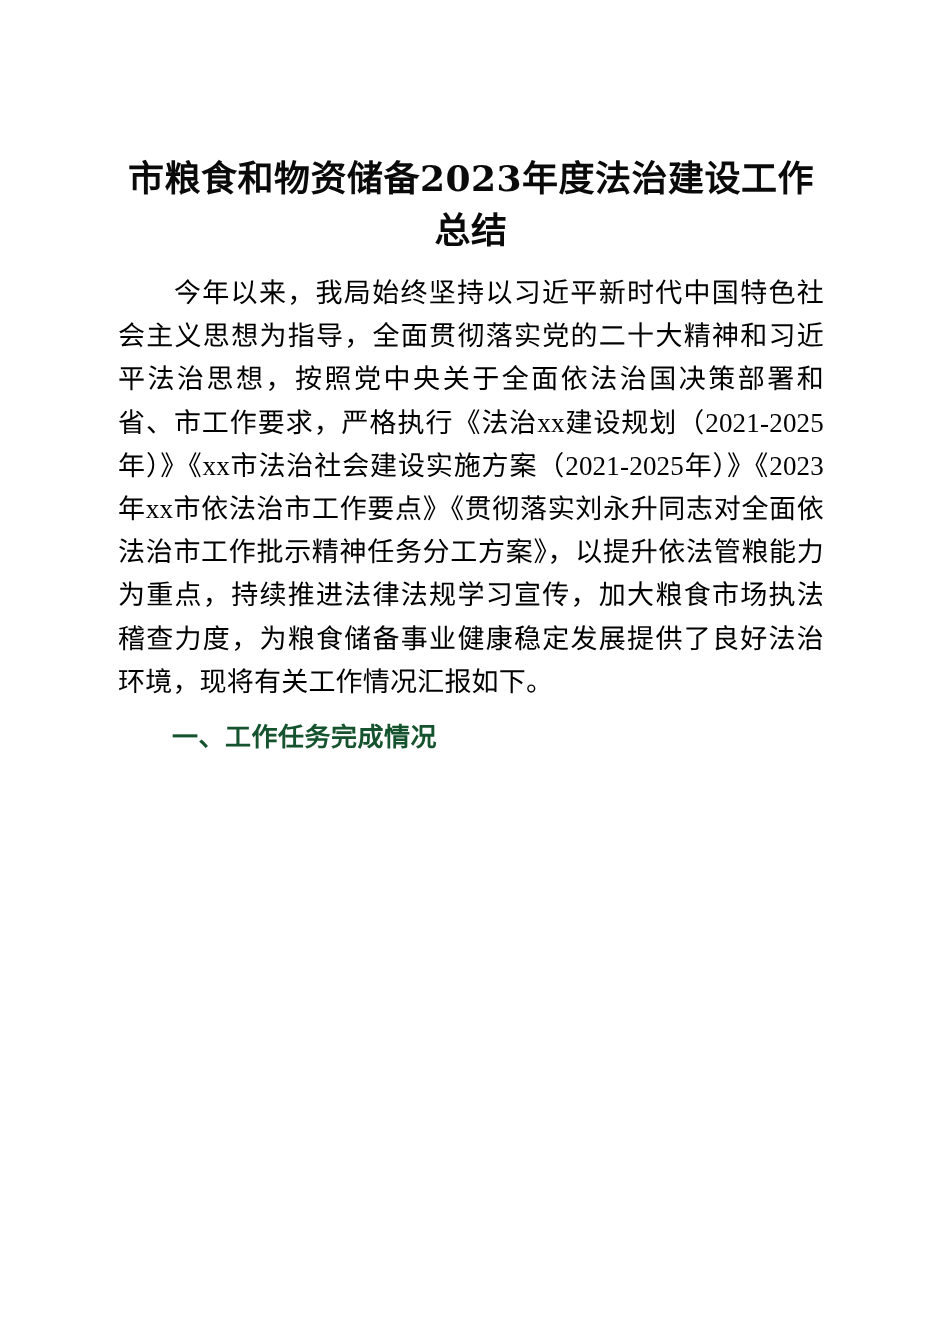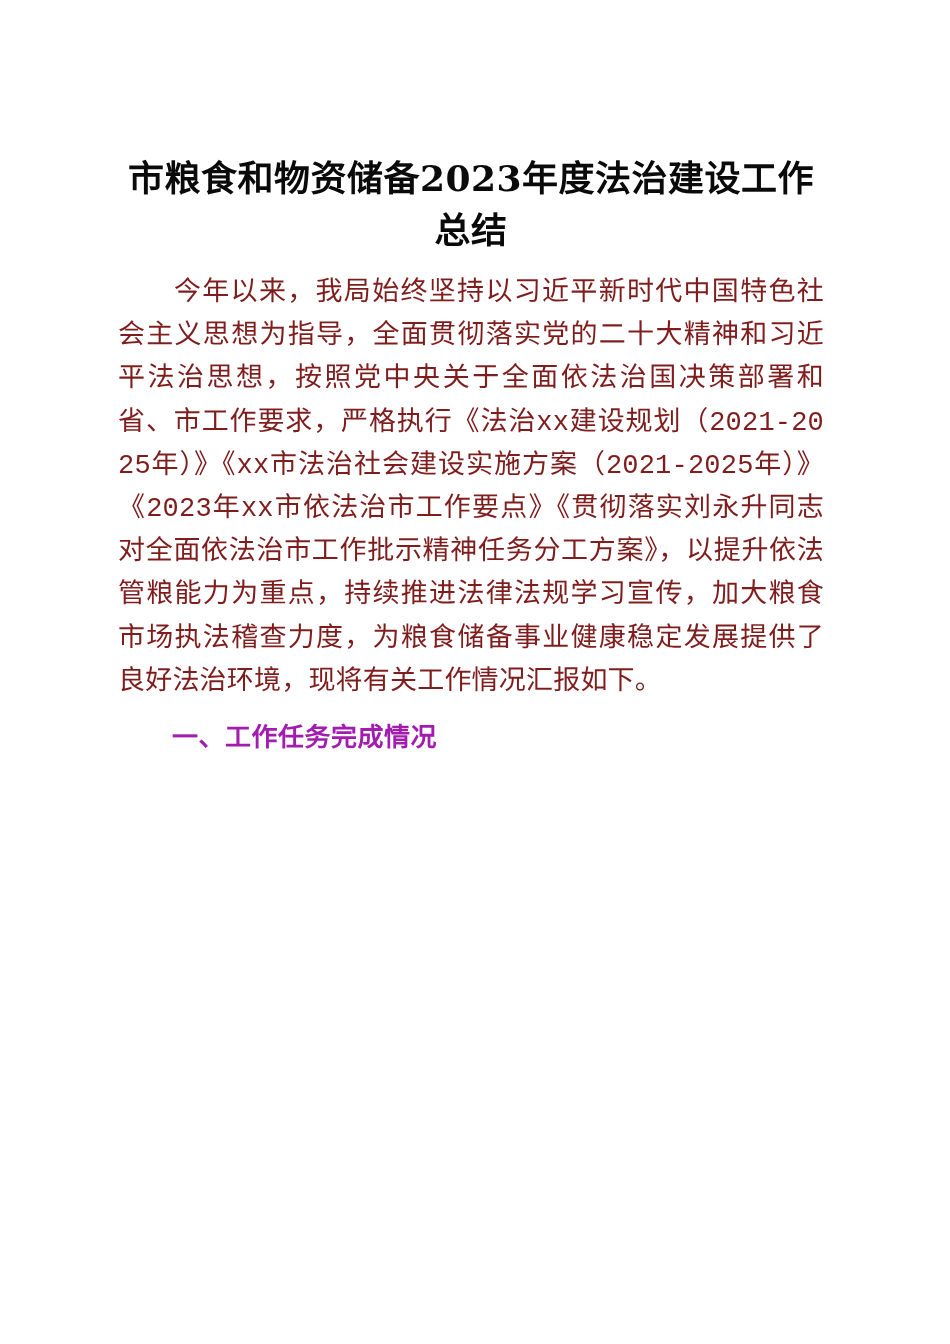--- a/index.html
+++ b/index.html
@@ -42,41 +42,41 @@
 
   
   .doc-body {
     position: absolute;
     left: 118px;
     top: 272px;
     width: 706px;
   }
 
   .para {
-    font-family: Liberation Mono, monospace;
+    font-family: Liberation Serif, serif;
     font-size: 27px;
     line-height: 43.2px;
     text-align: justify;
     text-justify: inter-character;
     text-align-last: left;
     letter-spacing: 0.2px;
-    color: #7f1d1d;
+    color: #000000;
     margin: 0;
     word-break: break-all;
     text-indent: 56px;
   }
 
   
   .section-heading {
     font-family: "DejaVu Sans", "Liberation Sans", sans-serif;
     font-weight: 700;
     font-size: 26px;
     line-height: 43.2px;
     letter-spacing: 0.5px;
-    color: #a21caf;
+    color: #14532d;
     margin: 0;
     text-indent: 54px;
     text-align: left;
     word-break: break-all;
   }
 
   .spacer-line {
     height: 12px;
   }
 </style>

